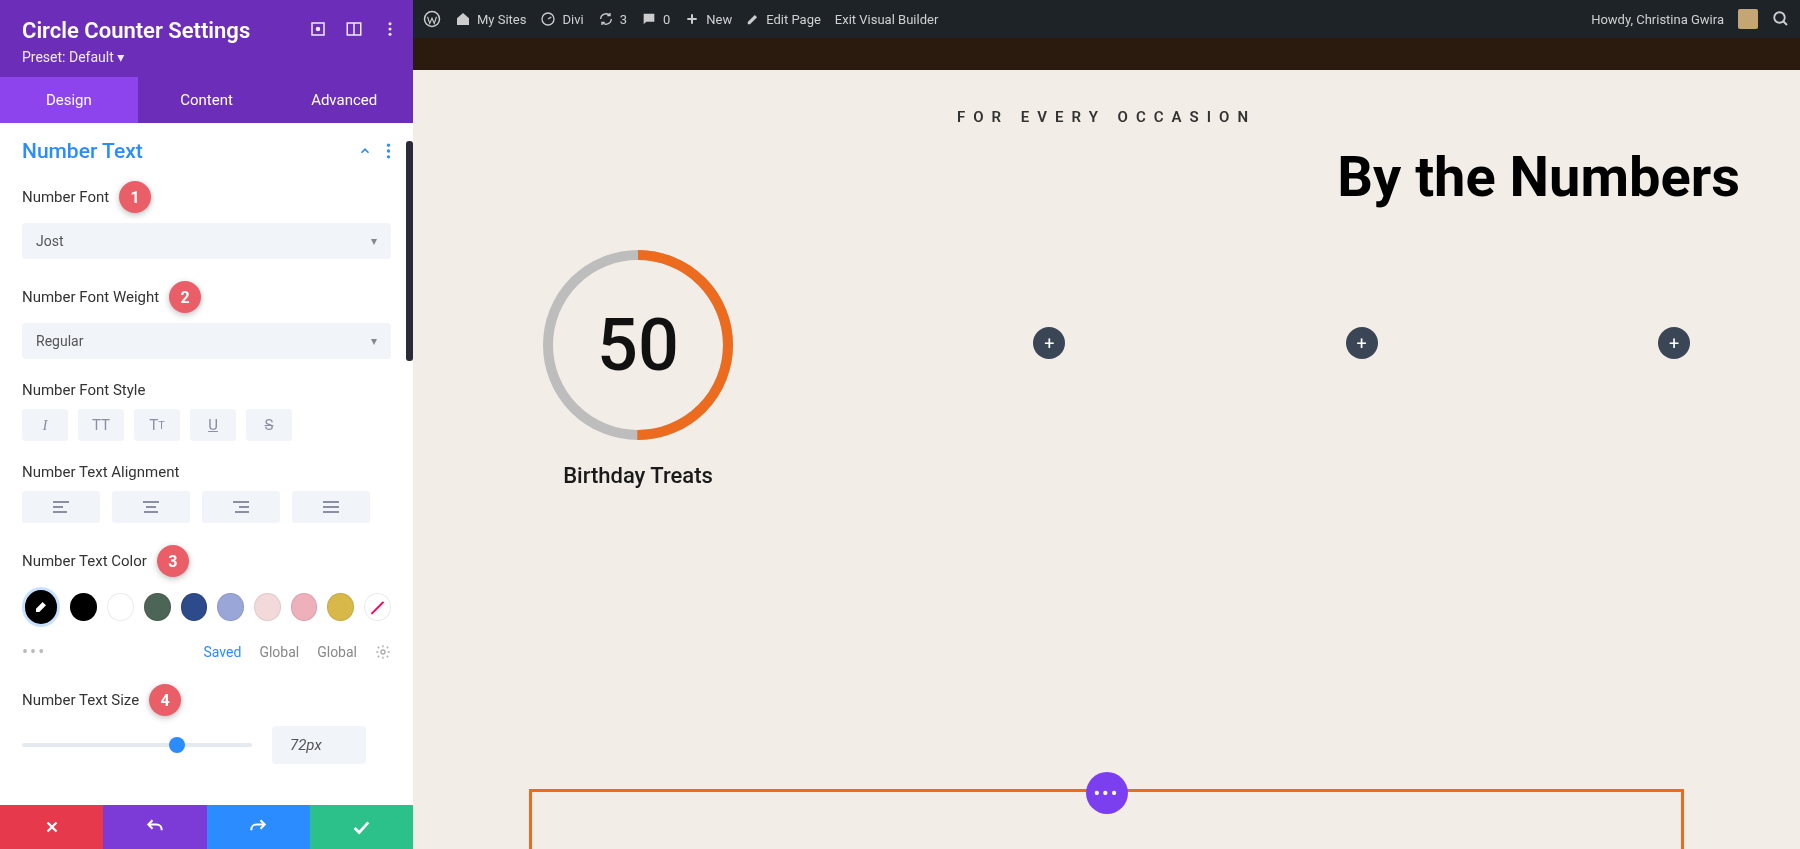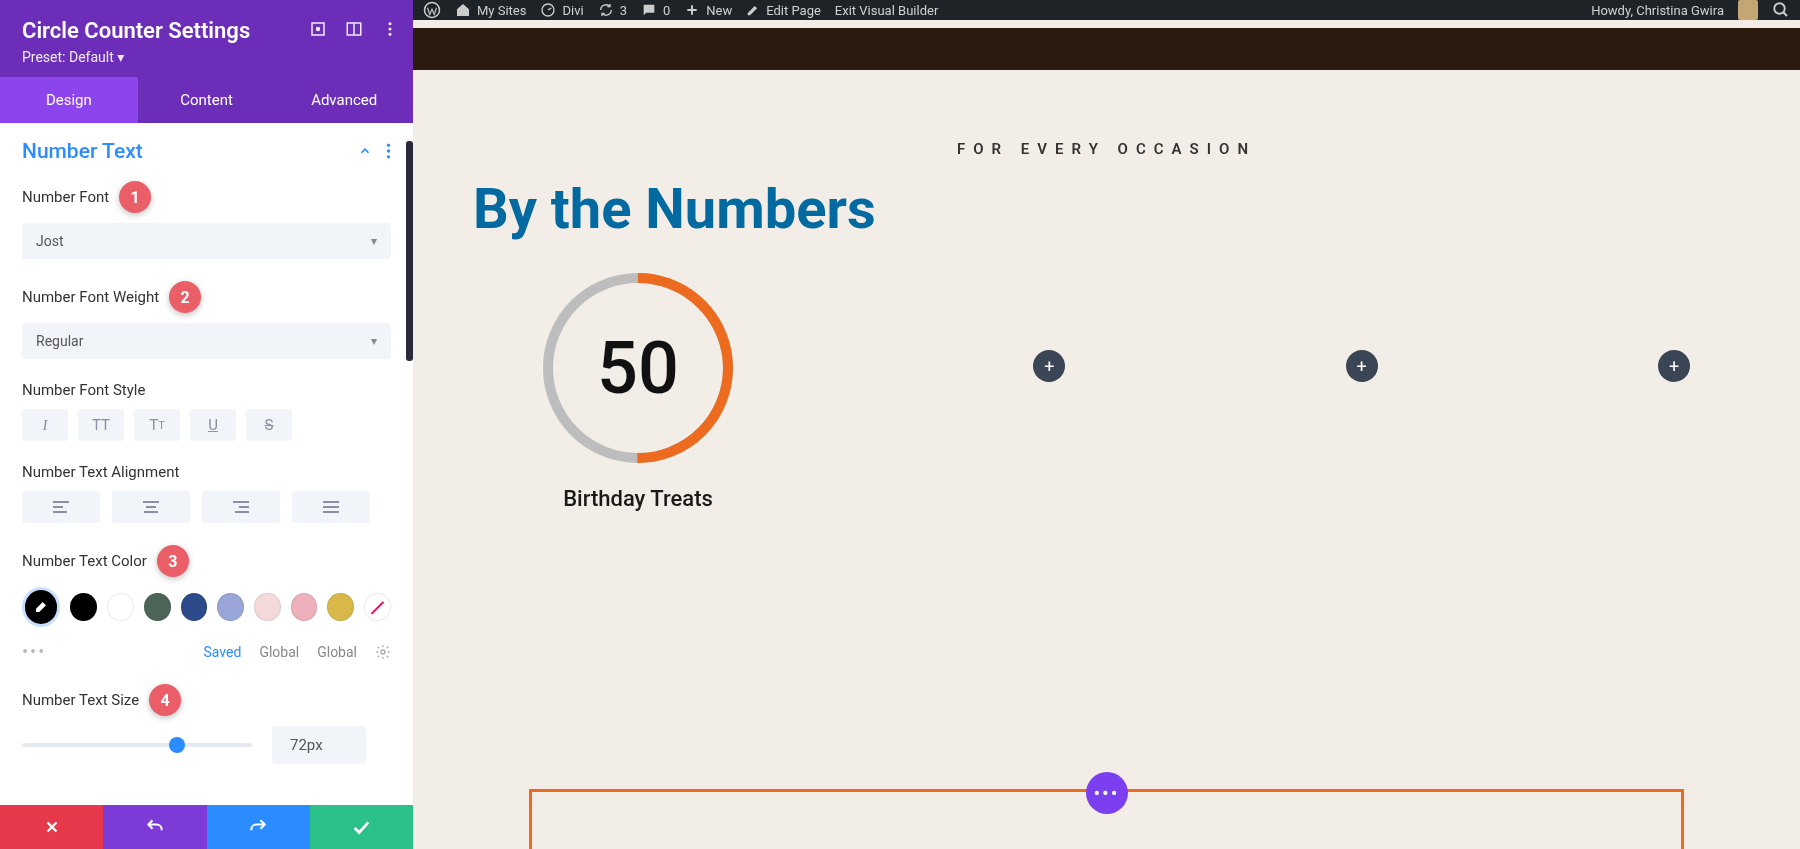--- a/index.html
+++ b/index.html
@@ -45,39 +45,39 @@
 .swatch.none { background: #fff; position: relative; }
 .swatch.none::after { content: ""; position: absolute; left: 4px; right: 4px; top: 50%; height: 2px; background: #f05; transform: rotate(-45deg); }
 
 .color-sub { display: flex; gap: 18px; font-size: 14px; color: #888; align-items: center; margin-bottom: 22px; }
 .color-sub .dots { letter-spacing: 2px; font-size: 18px; color: #bbb; margin-right: auto; }
 .color-sub .saved { color: #2a8cff; }
 
 .slider-row { display: flex; align-items: center; gap: 20px; }
 .slider-track { flex: 1; height: 4px; background: #e5e9f0; border-radius: 2px; position: relative; max-width: 230px; }
 .slider-thumb { position: absolute; top: -6px; width: 16px; height: 16px; border-radius: 50%; background: #2a8cff; }
-.size-input { background: #f1f4f9; border-radius: 4px; padding: 10px 18px; font-size: 15px; color: #555; width: 94px; text-align: left; }
+.size-input { background: #f1f4f9; border-radius: 4px; padding: 10px 18px; font-size: 15px; color: #555; width: 94px; text-align: left; font-style: italic; }
 
 .bottom-bar { display: flex; margin-top: auto; }
 .bb-btn { flex: 1; height: 44px; display: flex; align-items: center; justify-content: center; color: #fff; font-size: 18px; cursor: pointer; }
 .bb-cancel { background: #e6394b; }
 .bb-undo { background: #7c3bd6; }
 .bb-redo { background: #2a8cff; }
 .bb-save { background: #2cc08a; }
 
-.wp-bar { position: fixed; top: 0; left: 413px; right: 0; height: 20px; background: #1d2327; color: #d0d0d0; display: flex; align-items: center; padding: 0 10px; font-size: 13px; z-index: 50; }
+.wp-bar { position: fixed; top: 0; left: 413px; right: 0; height: 38px; background: #1d2327; color: #d0d0d0; display: flex; align-items: center; padding: 0 10px; font-size: 13px; z-index: 50; }
 .wp-left { display: flex; align-items: center; gap: 14px; }
 .wp-item { display: flex; align-items: center; gap: 6px; cursor: pointer; }
 .wp-right { margin-left: auto; display: flex; align-items: center; gap: 14px; }
 .wp-avatar { width: 20px; height: 20px; background: #c4a574; border-radius: 2px; }
 .wp-strip { position: fixed; top: 28px; left: 413px; right: 0; height: 42px; background: #2b1a0e; z-index: 40; }
 
-.canvas { position: fixed; top: 70px; left: 413px; right: 0; bottom: 0; background: #f2eee7; padding: 70px 60px 0; }
+.canvas { position: fixed; top: 70px; left: 413px; right: 0; bottom: 0; background: #f2eee7; padding: 38px 60px 0; }
 .subhead { text-align: center; letter-spacing: 8px; font-size: 15px; color: #333; margin-bottom: 18px; font-weight: 600; }
-.headline { text-align: left; font-size: 56px; font-weight: 700; color: #0369a1; margin-bottom: 28px; }
+.headline { text-align: right; font-size: 56px; font-weight: 700; color: #000000; margin-bottom: 37px; }
 
 .counters-row { display: flex; justify-content: space-between; align-items: flex-start; padding: 0 50px; }
 .counter-col { width: 230px; display: flex; flex-direction: column; align-items: center; }
 .circle-counter { width: 196px; height: 196px; position: relative; margin-bottom: 20px; }
 .circle-svg { transform: rotate(-90deg); }
 .circle-num { position: absolute; inset: 0; display: flex; align-items: center; justify-content: center; font-size: 72px; font-weight: 500; color: #111; }
 .counter-cap { font-size: 22px; color: #1a1a1a; font-weight: 500; }
 
 .add-btn { width: 32px; height: 32px; border-radius: 50%; background: #3a4556; color: #fff; display: flex; align-items: center; justify-content: center; font-size: 18px; cursor: pointer; margin-top: 80px; }
 

